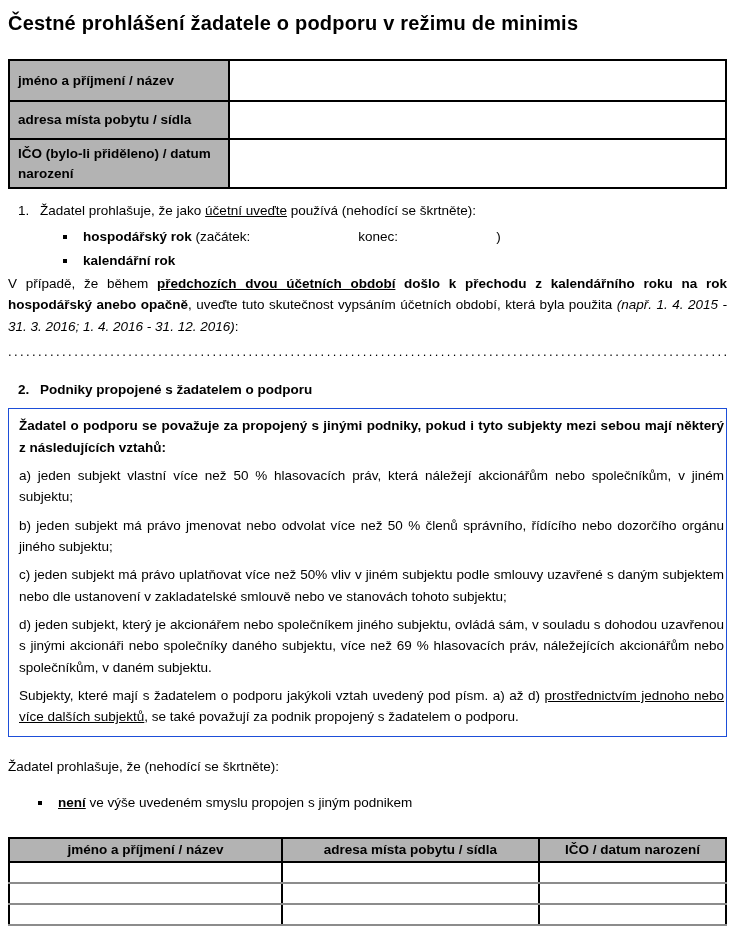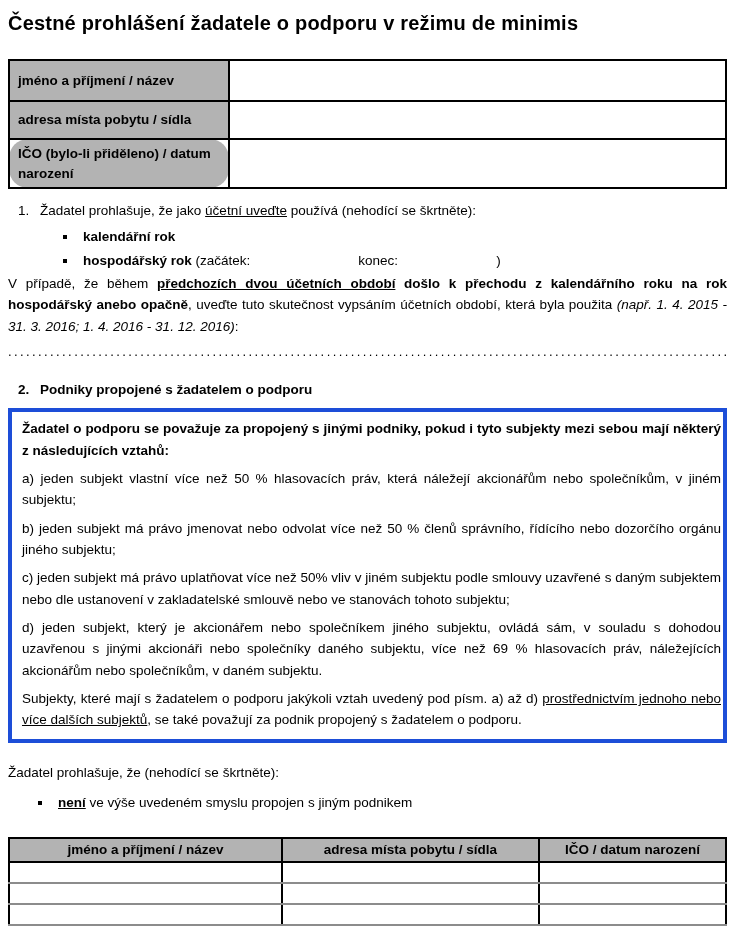--- a/index.html
+++ b/index.html
@@ -30,21 +30,21 @@
   .applicant-table td.label {
     background: #b3b3b3;
     width: 220px;
     font-weight: bold;
     padding: 4px 8px;
     line-height: 1.45;
   }
   .applicant-table td.value { background: #ffffff; }
   .applicant-table tr.r1 td { height: 41px; }
   .applicant-table tr.r2 td { height: 38px; }
-  .applicant-table tr.r3 td { height: 45px; border-radius: 19px; }
+  .applicant-table tr.r3 td { height: 45px; }
 
   
   .numbered { display: flex; margin-top: 12px; line-height: 1.5; }
   .numbered .num { width: 32px; flex: 0 0 32px; padding-left: 10px; }
   .sec2-head { font-weight: bold; margin-top: 18px; }
   .sec2-head .num { font-weight: bold; }
 
   u { text-decoration: underline; }
   .b { font-weight: bold; }
   .i { font-style: italic; }
@@ -74,34 +74,34 @@
     white-space: nowrap;
     overflow: hidden;
     letter-spacing: 2.4px;
     font-size: 13px;
     height: 18px;
   }
 
   
   .rules-box {
     margin-top: 8px;
-    border: 4px solid #1d4ed8;
+    border: 1px solid #1d4ed8;
     padding: 6px 2px 8px 10px;
   }
   .rules-box p {
     text-align: justify;
     line-height: 1.58;
     margin-top: 7px;
   }
   .rules-box p:first-child { margin-top: 0; }
 
   
   .declaration { margin-top: 20px; }
   .declaration .intro { line-height: 1.5; }
-  .declaration .bullets { margin-top: 8px; }
+  .declaration .bullets { margin-top: 14px; }
 
   
   .linked-table { margin-top: 22px; border: 2px solid #000; }
   .linked-table th {
     background: #b3b3b3;
     font-weight: bold;
     text-align: center;
     border: 2px solid #000;
     padding: 3px 4px;
     height: 24px;
@@ -144,28 +144,28 @@
   </table>
 
   <div class="numbered">
     <span class="num">1.</span>
     <span><span>Žadatel prohlašuje, že jako </span><u>účetní uveďte</u><span> používá (nehodící se škrtněte):</span></span>
   </div>
 
   <div class="bullets indent-1">
     <div class="bullet-row">
       <span class="marker-col"><span class="sq"></span></span>
-      <span class="b">kalendářní rok</span>
-    </div>
-    <div class="bullet-row">
-      <span class="marker-col"><span class="sq"></span></span>
       <span>
         <span class="b">hospodářský rok</span>
         <span>(začátek:</span><span class="gap-inline" style="width:108px"></span><span>konec:</span><span class="gap-inline" style="width:98px"></span><span>)</span>
       </span>
+    </div>
+    <div class="bullet-row">
+      <span class="marker-col"><span class="sq"></span></span>
+      <span class="b">kalendářní rok</span>
     </div>
   </div>
 
   <p class="paragraph"><span>V případě, že během </span><span class="b"><u>předchozích dvou účetních období</u></span><span class="b"> došlo k přechodu z kalendářního roku na rok hospodářský anebo opačně</span><span>, uveďte tuto skutečnost vypsáním účetních období, která byla použita </span><span class="i">(např. 1. 4. 2015 - 31. 3. 2016; 1. 4. 2016 - 31. 12. 2016)</span><span>:</span></p>
 
   <div class="dotted-line">......................................................................................................................................................................................................................................</div>
 
   <div class="numbered sec2-head">
     <span class="num">2.</span>
     <span>Podniky propojené s žadatelem o podporu</span>

